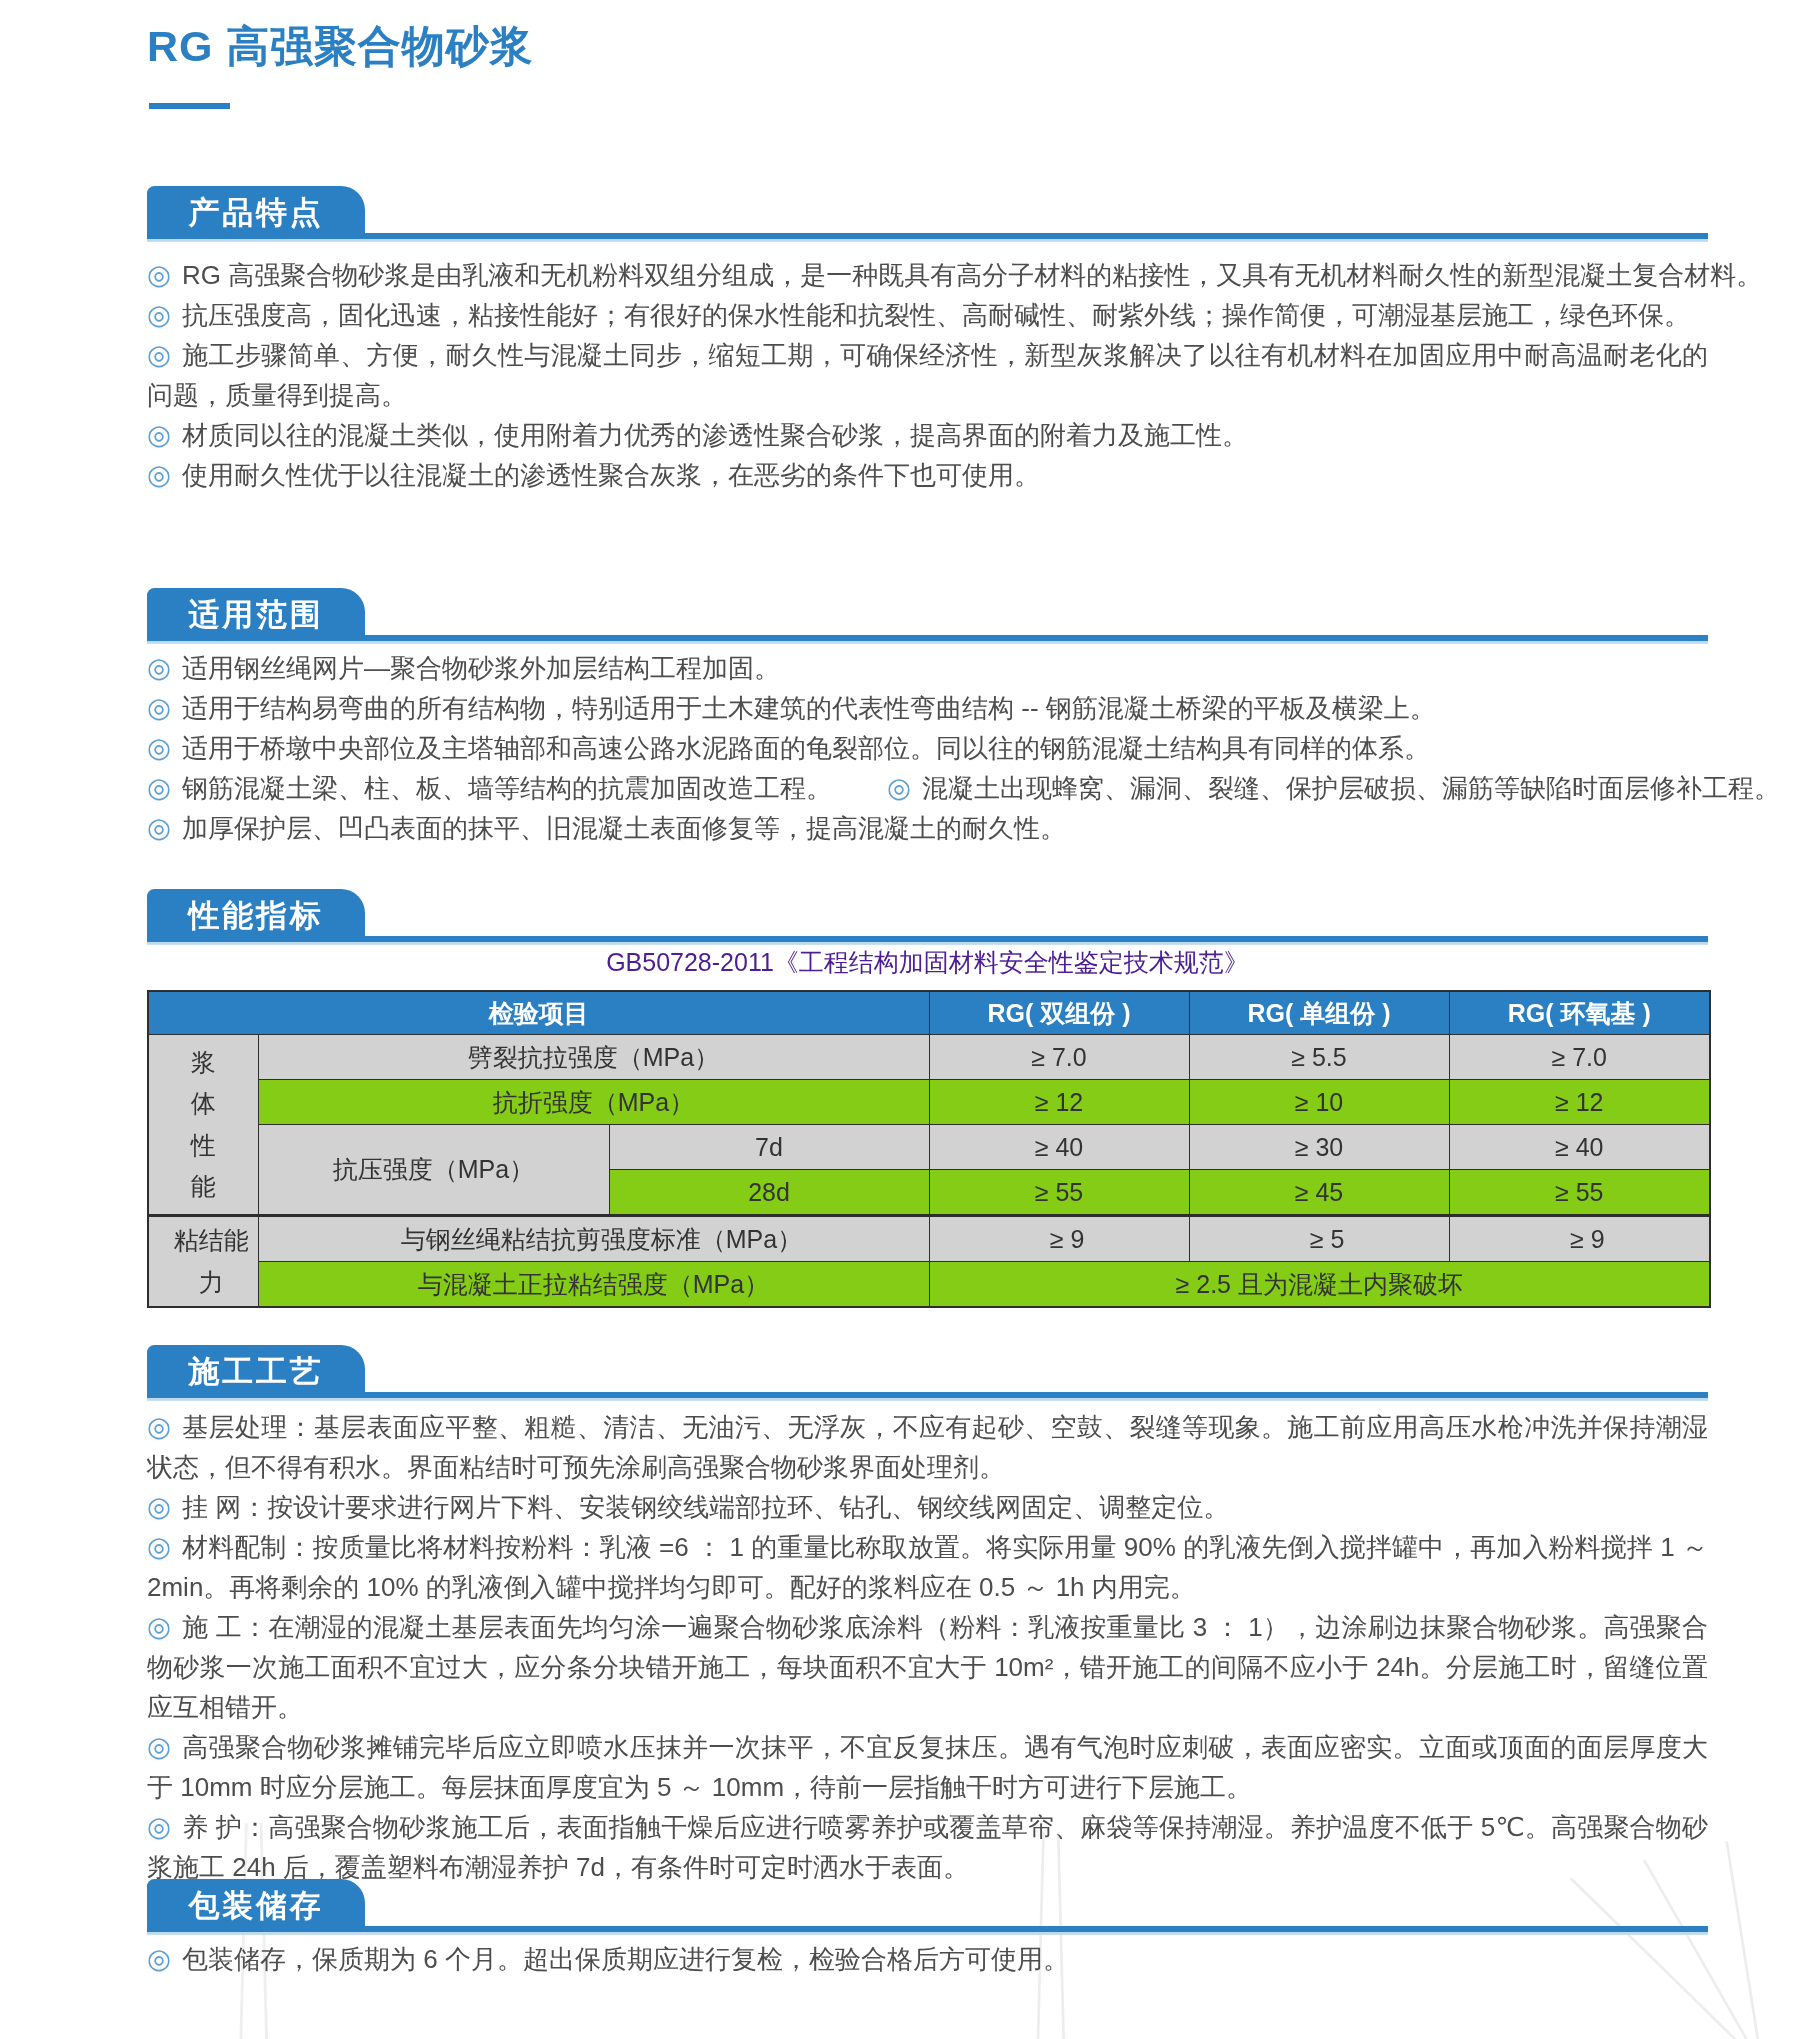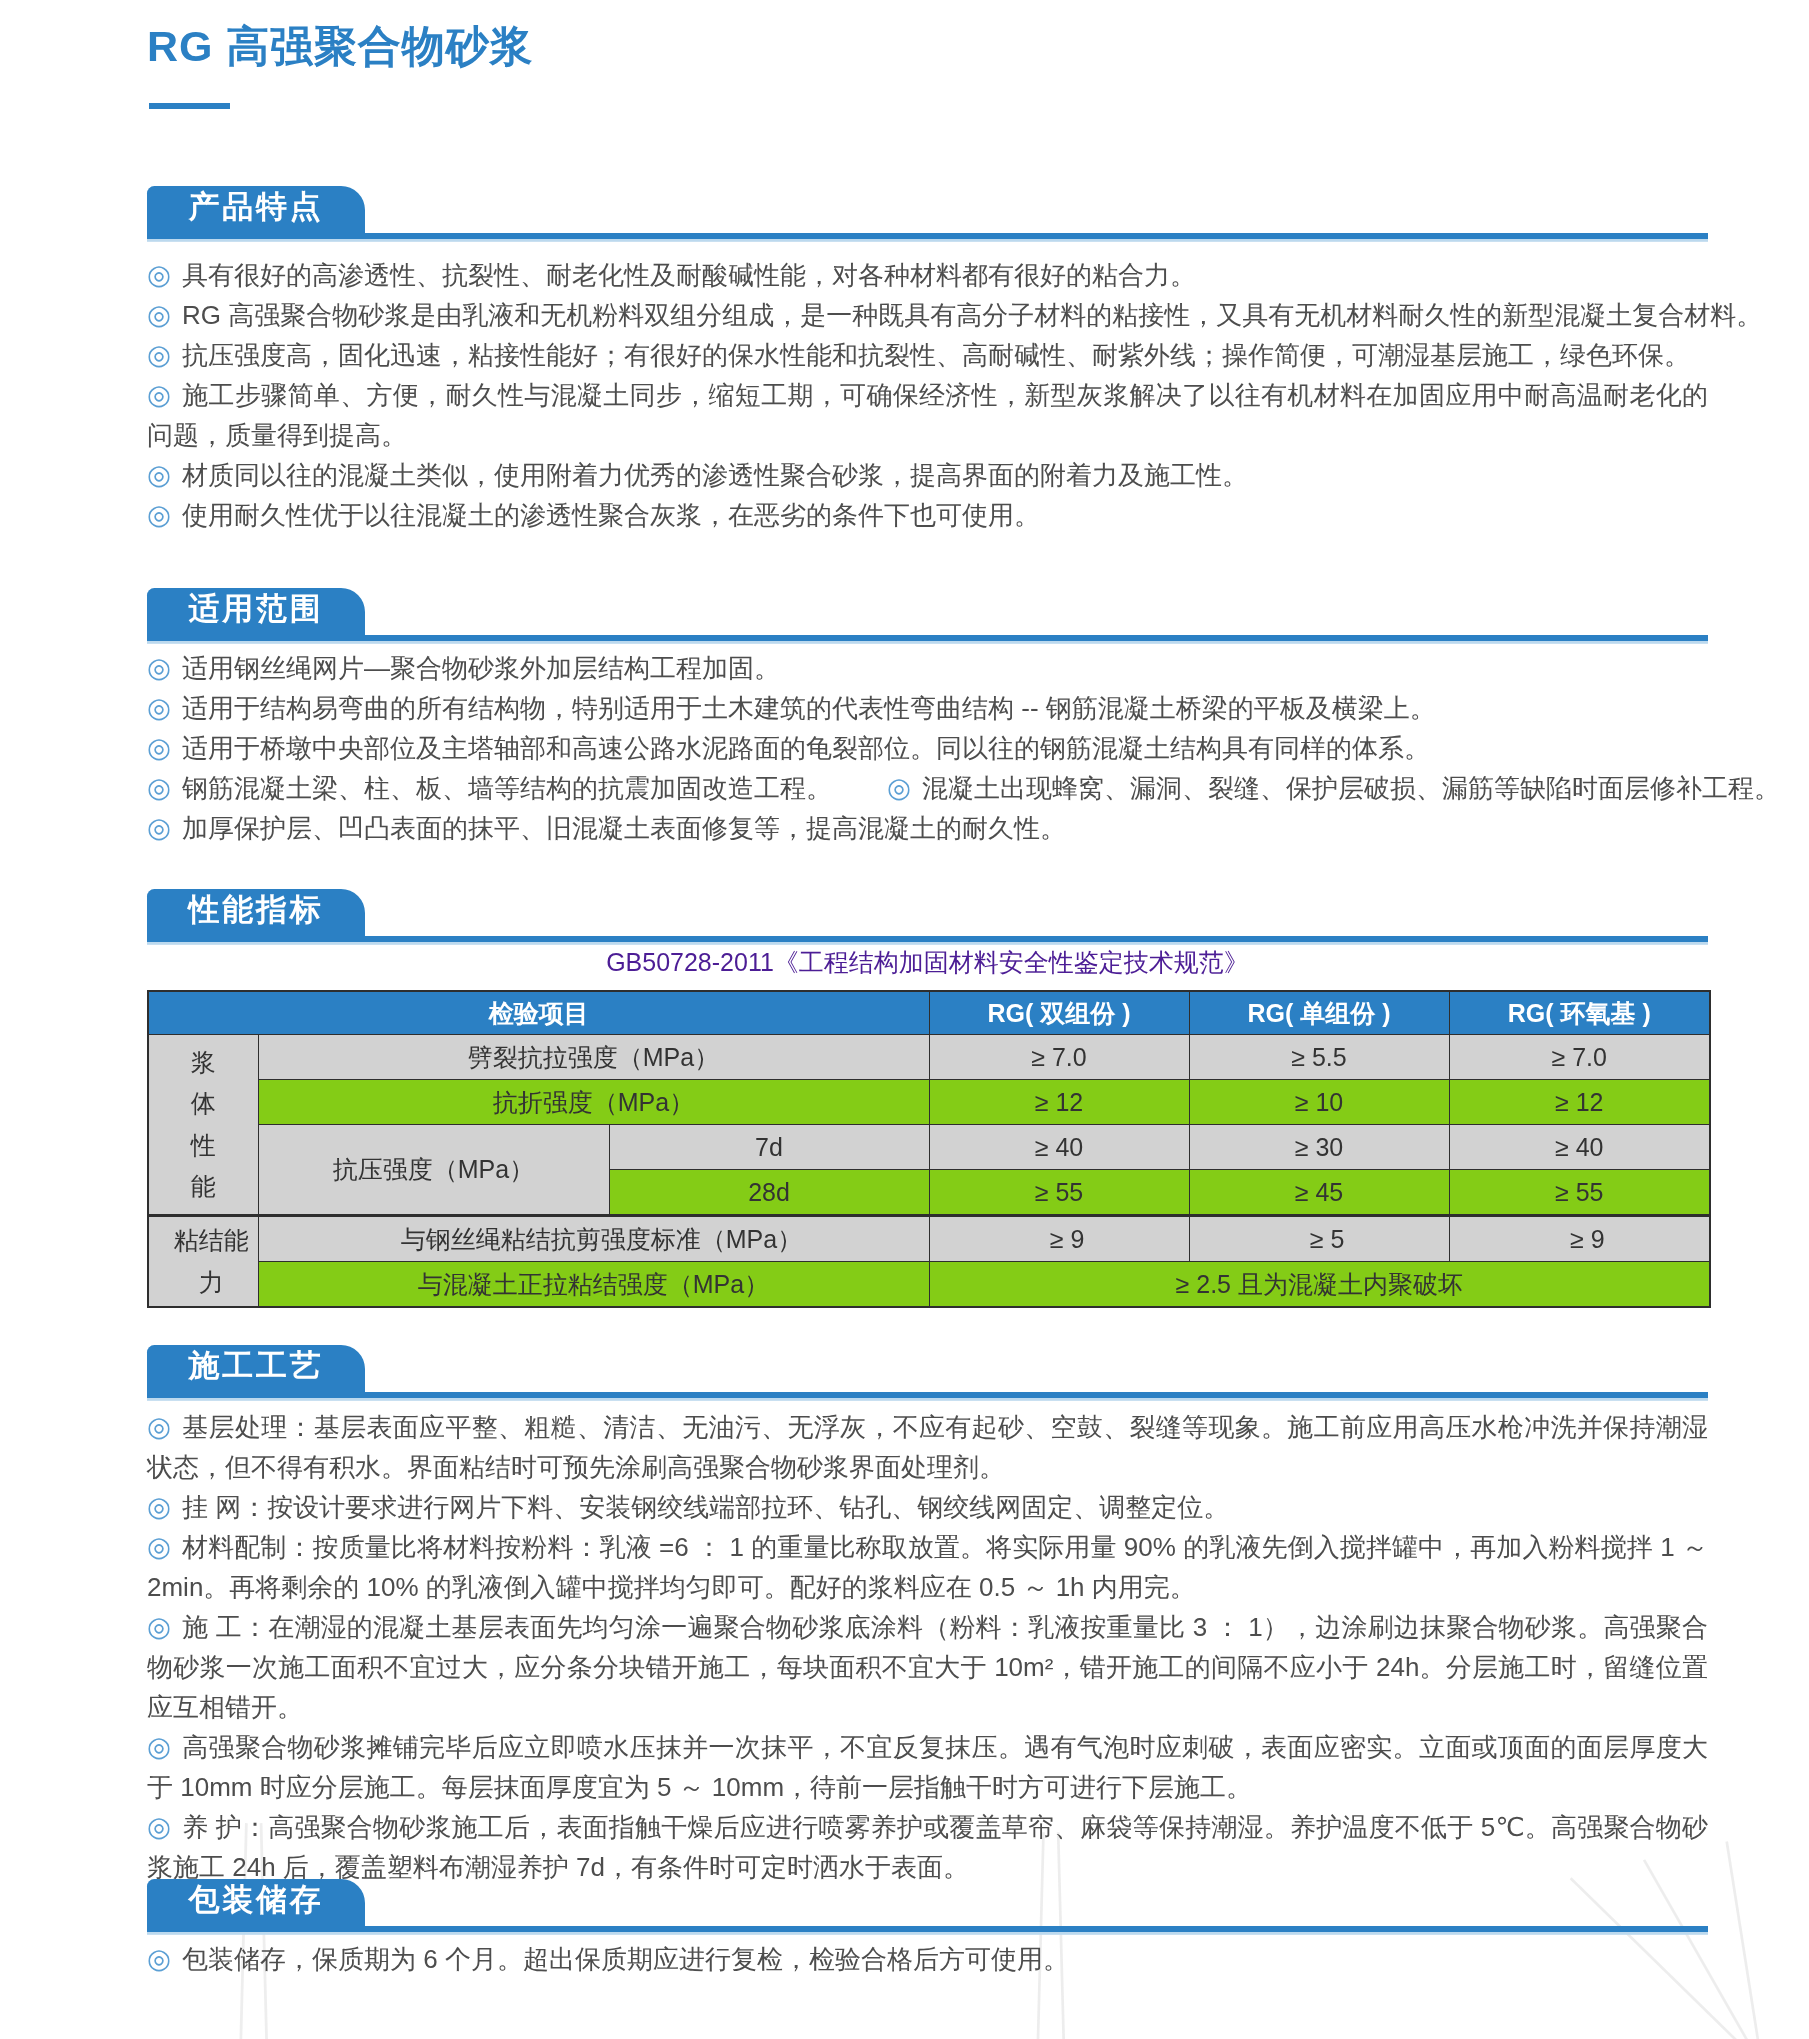--- a/index.html
+++ b/index.html
@@ -21,21 +21,21 @@
   }
   
   .section-header{position:absolute;left:147px;width:1561px;height:59px;}
   .section-line{
     position:absolute;left:0;bottom:0;width:100%;height:6.4px;background:#2b80c4;
     box-shadow:0 2.8px 0 #bcd9ee;
   }
   .section-banner{
     position:absolute;left:0;bottom:0;width:218px;height:53px;
     background:#2b80c4;border-radius:7.3px 24px 0 3.7px;
-    display:flex;align-items:flex-start;justify-content:center;
+    display:flex;align-items:center;justify-content:center;
     color:#ffffff;font-size:31px;font-weight:bold;letter-spacing:2.8px;
   }
   
   .text-block{position:absolute;left:147px;width:1561px;font-size:26px;color:#4d4d4d;}
   .text-block p{margin:0;line-height:40px;}
   .text-block p.wrap{text-align:justify;}
   .text-block p.nowrap{white-space:nowrap;}
   .mk{color:#5b9fd4;font-size:27.5px;margin-right:11px;}
   .second-col{margin-left:55px;}
   
@@ -83,21 +83,20 @@
   <div class="doc-title">RG 高强聚合物砂浆</div>
   <div class="title-underline"></div>
 
   <div class="section-header" style="top:180px;">
     <div class="section-line"></div>
     <div class="section-banner">
       <span>产品特点</span>
     </div>
   </div>
   <div class="text-block" style="top:255px;">
-    <p class="nowrap"><span class="mk">◎</span><span>具有很好的高渗透性、抗裂性、耐老化性及耐酸碱性能，对各种材料都有很好的粘合力。</span></p>
     <p class="nowrap"><span class="mk">◎</span><span>RG 高强聚合物砂浆是由乳液和无机粉料双组分组成，是一种既具有高分子材料的粘接性，又具有无机材料耐久性的新型混凝土复合材料。</span></p>
     <p class="nowrap"><span class="mk">◎</span><span>抗压强度高，固化迅速，粘接性能好；有很好的保水性能和抗裂性、高耐碱性、耐紫外线；操作简便，可潮湿基层施工，绿色环保。</span></p>
     <p class="wrap"><span class="mk">◎</span><span>施工步骤简单、方便，耐久性与混凝土同步，缩短工期，可确保经济性，新型灰浆解决了以往有机材料在加固应用中耐高温耐老化的问题，质量得到提高。</span></p>
     <p class="nowrap"><span class="mk">◎</span><span>材质同以往的混凝土类似，使用附着力优秀的渗透性聚合砂浆，提高界面的附着力及施工性。</span></p>
     <p class="nowrap"><span class="mk">◎</span><span>使用耐久性优于以往混凝土的渗透性聚合灰浆，在恶劣的条件下也可使用。</span></p>
   </div>
 
   <div class="section-header" style="top:582px;">
     <div class="section-line"></div>
     <div class="section-banner">

